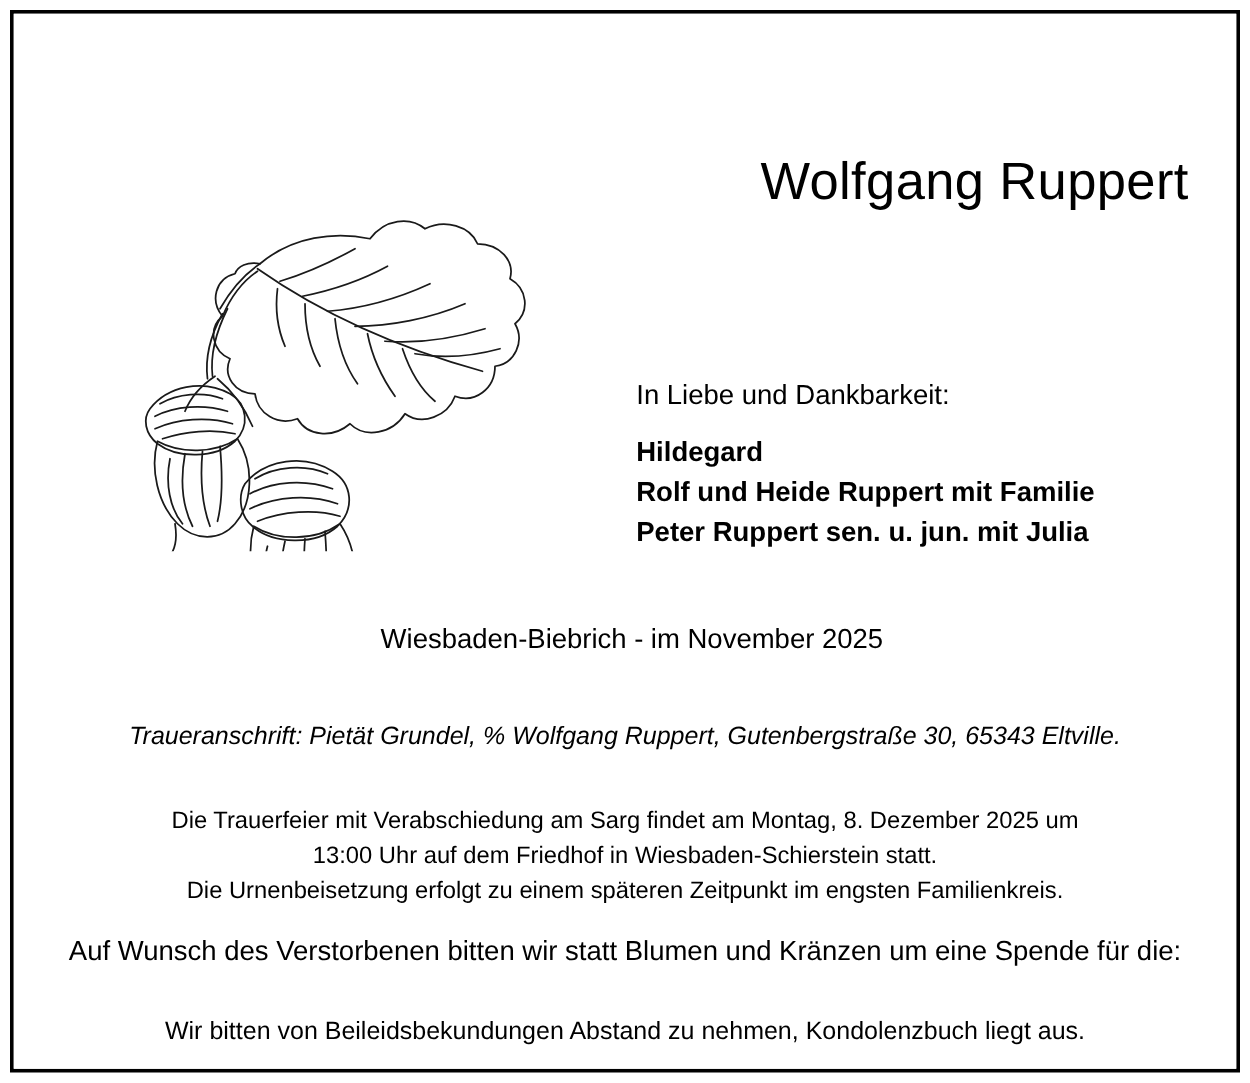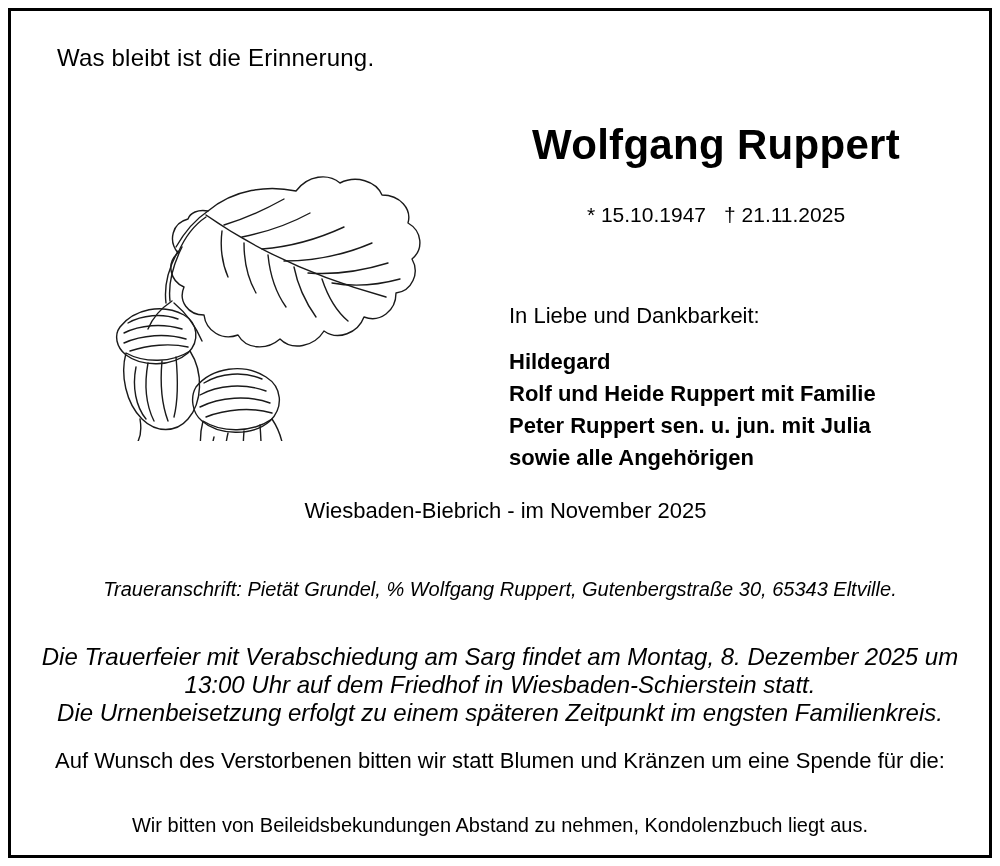--- a/index.html
+++ b/index.html
@@ -59,23 +59,23 @@
     display: block;
     width: 100%;
     height: 100%;
   }
 
   .name {
     position: absolute;
     left: 470px;
     top: 110px;
     width: 470px;
-    text-align: center;
+    text-align: right;
     font-size: 42px;
-    font-weight: bold;
+    font-weight: normal;
     letter-spacing: 0.3px;
     white-space: nowrap;
   }
   .dates {
     position: absolute;
     left: 470px;
     top: 192px;
     width: 470px;
     text-align: center;
     font-size: 21px;
@@ -130,23 +130,22 @@
     font-size: 20px;
     font-style: italic;
   }
 
   .ceremony {
     position: absolute;
     left: 0;
     right: 0;
     top: 632px;
     text-align: center;
-    font-size: 24px;
+    font-size: 19px;
     line-height: 28px;
-    font-style: italic;
   }
 
   .donation {
     position: absolute;
     left: 0;
     right: 0;
     top: 736px;
     text-align: center;
     font-size: 22px;
     line-height: 28px;
@@ -161,21 +160,20 @@
     font-size: 20px;
   }
 </style>
 </head>
 <body>
 
 <div class="page">
   <div class="border-frame"></div>
   <div class="inner">
 
-    <div class="motto">Was bleibt ist die Erinnerung.</div>
 
     <div class="illustration">
       <svg viewBox="0 0 390 290" xmlns="http://www.w3.org/2000/svg">
         <g fill="none" stroke="#1a1a1a" stroke-width="1.4" stroke-linecap="round" stroke-linejoin="round">
 
           <path d="M152 60 C178 38 212 34 240 40 C252 24 272 22 284 32 C300 24 320 30 326 44
                    C344 44 356 58 352 72 C366 80 368 98 356 108 C364 122 356 140 340 142
                    C340 160 324 172 308 166 C302 182 282 190 268 180 C258 196 236 200 224 188
                    C210 200 190 198 182 184 C166 190 150 180 148 164 C132 164 122 150 128 136
                    C114 130 110 112 122 102 C112 90 116 72 132 68 C134 62 142 58 152 60 Z"></path>
@@ -234,31 +232,27 @@
           <path d="M158 286 C152 310 156 334 168 348"></path>
           <path d="M172 282 C166 308 168 334 178 350"></path>
           <path d="M188 280 C186 306 188 332 194 348"></path>
           <path d="M204 274 C206 300 206 328 200 344"></path>
         </g>
       </svg>
     </div>
 
     <div class="name">Wolfgang Ruppert</div>
 
-    <div class="dates">
-      <span>* 15.10.1947</span><span class="sep"></span><span>† 21.11.2025</span>
-    </div>
 
     <div class="dedication">In Liebe und Dankbarkeit:</div>
 
     <div class="survivors">
       <div>Hildegard</div>
       <div>Rolf und Heide Ruppert mit Familie</div>
       <div>Peter Ruppert sen. u. jun. mit Julia</div>
-      <div>sowie alle Angehörigen</div>
     </div>
 
     <div class="place-date">
       <span>Wiesbaden-Biebrich</span><span class="dash">-</span><span>im November 2025</span>
     </div>
 
     <div class="address-line">Traueranschrift: Pietät Grundel, % Wolfgang Ruppert, Gutenbergstraße 30, 65343 Eltville.</div>
 
     <div class="ceremony">
       <div>Die Trauerfeier mit Verabschiedung am Sarg findet am Montag, 8. Dezember 2025 um</div>

